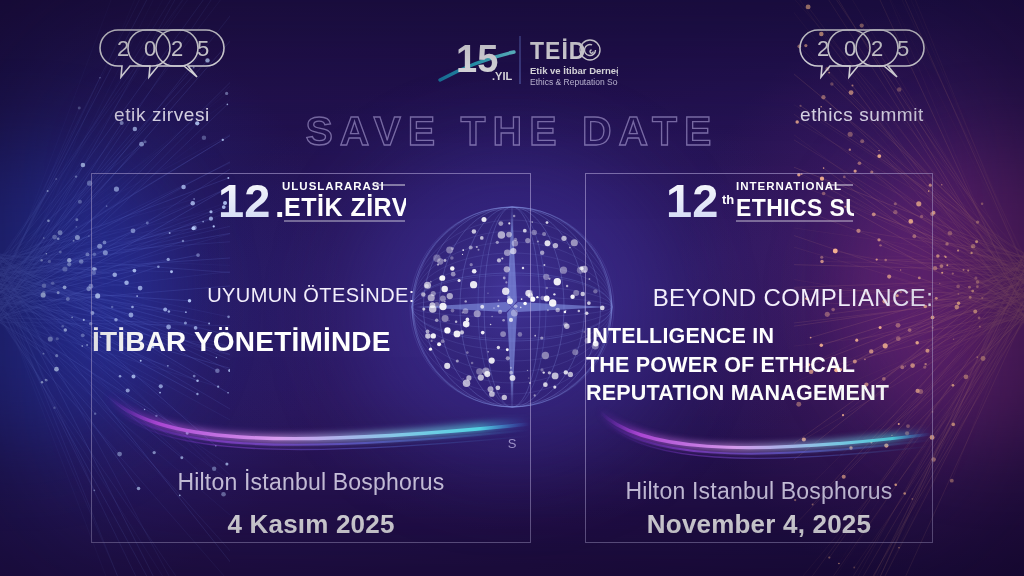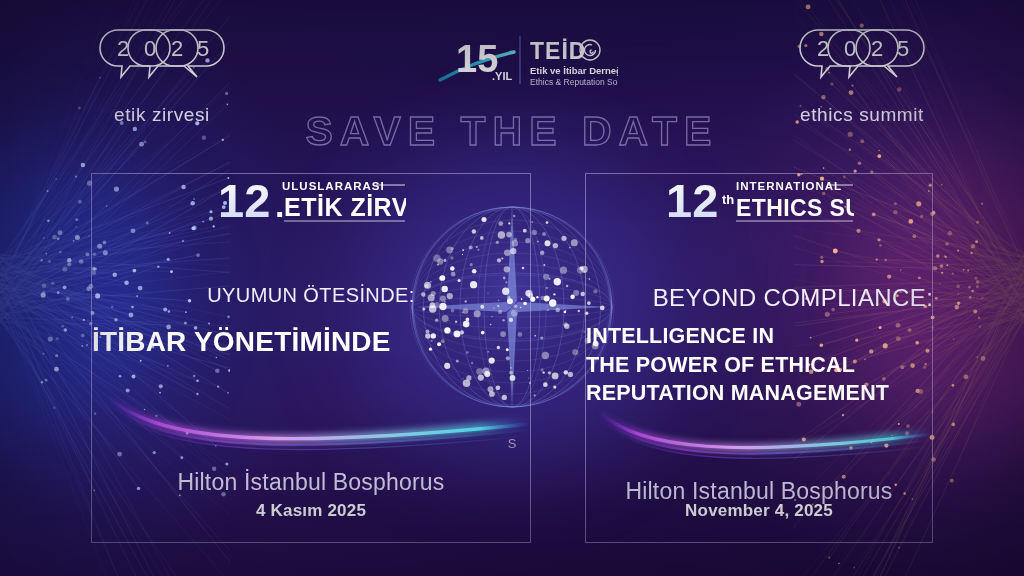--- a/index.html
+++ b/index.html
@@ -87,21 +87,21 @@
   .panel.right .swoosh{top:228px;height:70px;}
   .swoosh svg{width:100%;height:100%;display:block;}
 
   
   .venue{
     position:absolute;left:0;width:100%;text-align:center;
     color:#ded7f1;font-weight:300;font-size:23px;letter-spacing:.2px;
   }
   .datetxt{
     position:absolute;left:0;width:100%;text-align:center;
-    color:#ffffff;font-weight:700;font-size:17px;letter-spacing:.2px;
+    color:#ffffff;font-weight:700;font-size:26px;letter-spacing:.2px;margin-top:8px;
   }
   .panel.left .venue{top:295px;}
   .panel.left .datetxt{top:327px;}
   .panel.right .venue{top:304px;}
   .panel.right .datetxt{top:327px;}
 
   .vignette{position:absolute;inset:0;pointer-events:none;
     box-shadow:inset 0 0 150px 40px rgba(10,4,30,.55);}
 </style>
 </head>

